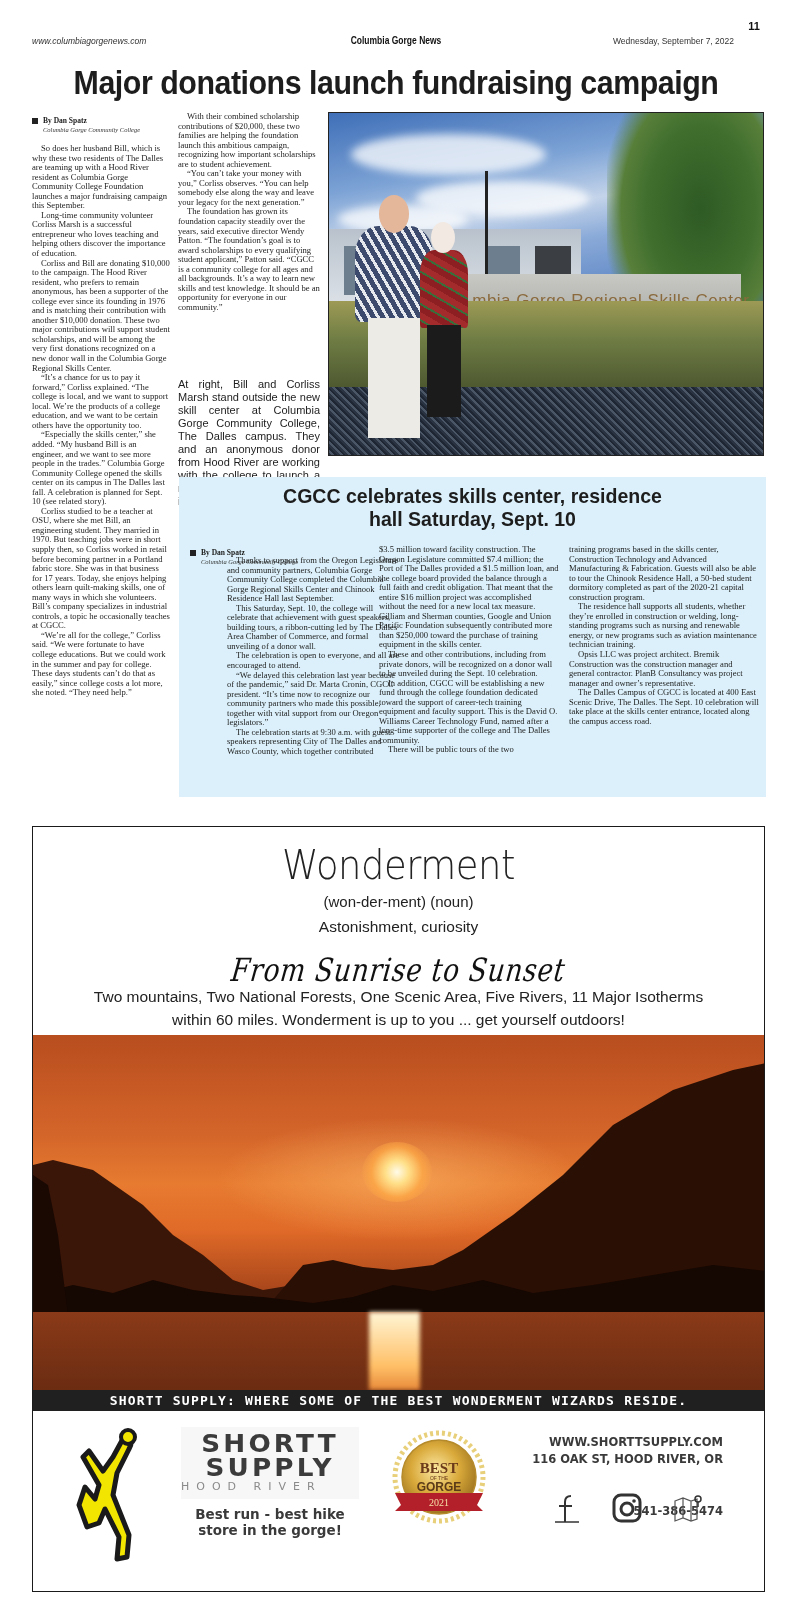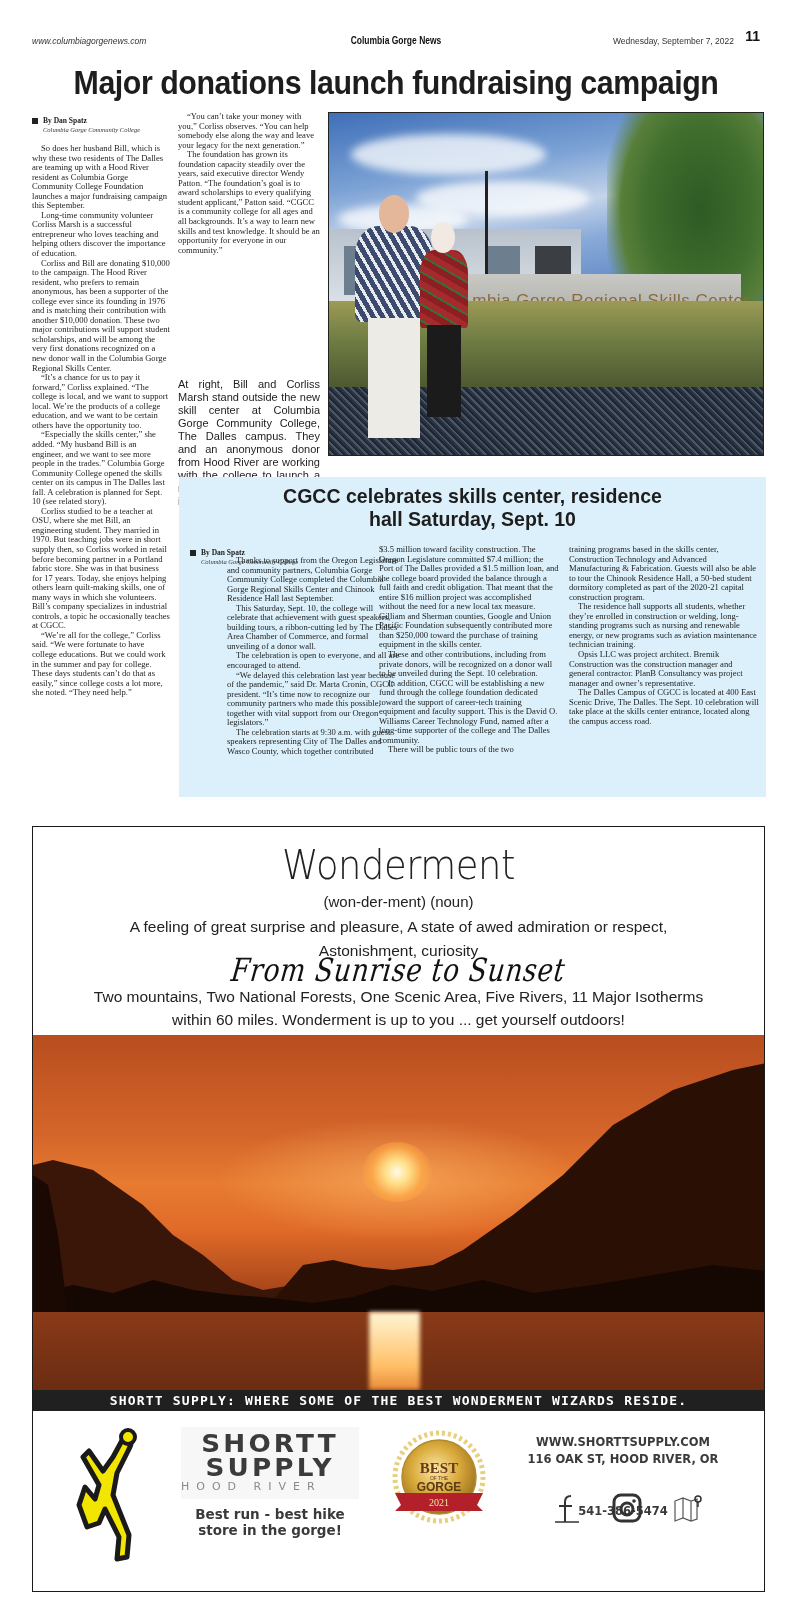--- a/index.html
+++ b/index.html
@@ -6,21 +6,21 @@
   html, body { width: 792px; height: 1620px; background: #ffffff; overflow: hidden; }
   body { position: relative; font-family: "Liberation Serif", serif; color: #1a1a1a; }
 
   .abs { position: absolute; }
 
   
   .folio { top: 36px; font-family: "Liberation Sans", sans-serif; font-size: 8.5px; color: #333; }
   .folio-url { left: 32px; font-style: italic; }
   .folio-name { left: 0; width: 792px; text-align: center; font-weight: bold; font-size: 10px; color: #111; top: 35px; transform: scaleX(0.85); }
   .folio-date { right: 58px; }
-  .folio-page { right: 32px; top: 28px; font-size: 14px; font-weight: bold; color: #111; font-family: "Liberation Sans", sans-serif; }
+  .folio-page { right: 32px; top: 20px; font-size: 11px; font-weight: bold; color: #111; font-family: "Liberation Sans", sans-serif; }
 
   .main-head { top: 64px; left: 0; width: 792px; text-align: center; font-family: "Liberation Sans", sans-serif; font-weight: bold; font-size: 33px; letter-spacing: -0.5px; color: #1d1d1d; transform: scaleX(0.92); transform-origin: center; }
 
   .byline { font-family: "Liberation Serif", serif; font-size: 7.5px; line-height: 9px; }
   .byline .name { font-weight: bold; display: flex; align-items: center; gap: 5px; }
   .byline .sq { width: 6px; height: 6px; background: #222; display: inline-block; }
   .byline .aff { font-style: italic; font-size: 6.5px; padding-left: 11px; color: #333; }
 
   .col { font-family: "Liberation Serif", serif; font-size: 8.6px; line-height: 9.55px; color: #1d1d1d; text-align: left; }
   .col p { text-indent: 9px; }
@@ -76,21 +76,21 @@
 
   .slogan-bar { left: 0; top: 563px; width: 100%; height: 21px; background: #202020; color: #fff; text-align: center; font-family: "DejaVu Sans Mono", monospace; font-weight: bold; font-size: 13px; line-height: 21px; letter-spacing: 1.2px; }
 
   .runner { left: 40px; top: 598px; width: 70px; height: 140px; }
   .logo-box { left: 148px; top: 600px; width: 178px; height: 72px; background: #f7f7f7; }
   .logo-word { left: 148px; width: 178px; text-align: center; font-family: "DejaVu Sans", sans-serif; font-weight: bold; font-size: 25px; letter-spacing: 3px; color: #3b3b3b; line-height: 25px; transform: scaleX(1.05); }
   .logo-sub { left: 148px; top: 653px; width: 178px; text-align: left; font-family: "DejaVu Sans", sans-serif; font-size: 11px; letter-spacing: 7px; color: #8a8a8a; }
   .tagline { left: 148px; top: 679px; width: 178px; text-align: center; font-family: "DejaVu Sans", sans-serif; font-weight: bold; font-size: 13.5px; line-height: 16px; color: #3a3a3a; }
 
   .badge { left: 356px; top: 602px; width: 100px; height: 100px; }
-  .contact { left: 490px; width: 200px; text-align: center; font-family: "DejaVu Sans", sans-serif; font-weight: bold; color: #3a3a3a; }
+  .contact { left: 490px; width: 200px; text-align: right; font-family: "DejaVu Sans", sans-serif; font-weight: bold; color: #3a3a3a; }
   .contact-url { top: 608px; font-size: 11.5px; }
   .contact-addr { top: 625px; font-size: 11.5px; }
   .contact-phone { top: 641px; font-size: 11.5px; margin-top: 36px; }
   .social { top: 663px; left: 520px; width: 150px; height: 36px; display: flex; justify-content: space-between; align-items: center; }
 </style>
 </head>
 <body>
 
 <div class="abs folio folio-url">www.columbiagorgenews.com</div>
 <div class="abs folio folio-name">Columbia Gorge News</div>
@@ -111,20 +111,21 @@
   <p>So does her husband Bill, which is why these two residents of The Dalles are teaming up with a Hood River resident as Columbia Gorge Community College Foundation launches a major fundraising campaign this September.</p>
   <p>Long-time community volunteer Corliss Marsh is a successful entrepreneur who loves teaching and helping others discover the importance of education.</p>
   <p>Corliss and Bill are donating $10,000 to the campaign. The Hood River resident, who prefers to remain anonymous, has been a supporter of the college ever since its founding in 1976 and is matching their contribution with another $10,000 donation. These two major contributions will support student scholarships, and will be among the very first donations recognized on a new donor wall in the Columbia Gorge Regional Skills Center.</p>
   <p>“It’s a chance for us to pay it forward,” Corliss explained. “The college is local, and we want to support local. We’re the products of a college education, and we want to be certain others have the opportunity too.</p>
   <p>“Especially the skills center,” she added. “My husband Bill is an engineer, and we want to see more people in the trades.” Columbia Gorge Community College opened the skills center on its campus in The Dalles last fall. A celebration is planned for Sept. 10 (see related story).</p>
   <p>Corliss studied to be a teacher at OSU, where she met Bill, an engineering student. They married in 1970. But teaching jobs were in short supply then, so Corliss worked in retail before becoming partner in a Portland fabric store. She was in that business for 17 years. Today, she enjoys helping others learn quilt-making skills, one of many ways in which she volunteers. Bill’s company specializes in industrial controls, a topic he occasionally teaches at CGCC.</p>
   <p>“We’re all for the college,” Corliss said. “We were fortunate to have college educations. But we could work in the summer and pay for college. These days students can’t do that as easily,” since college costs a lot more, she noted. “They need help.”</p>
 </div>
 
 <div class="abs col" style="left:178px; top:112px; width:142px;">
+  <p>With their combined scholarship contributions of $20,000, these two families are helping the foundation launch this ambitious campaign, recognizing how important scholarships are to student achievement.</p>
   <p>“You can’t take your money with you,” Corliss observes. “You can help somebody else along the way and leave your legacy for the next generation.”</p>
   <p>The foundation has grown its foundation capacity steadily over the years, said executive director Wendy Patton. “The foundation’s goal is to award scholarships to every qualifying student applicant,” Patton said. “CGCC is a community college for all ages and all backgrounds. It’s a way to learn new skills and test knowledge. It should be an opportunity for everyone in our community.”</p>
 </div>
 
 <div class="abs caption" style="left:178px; top:378px; width:142px;">
   <span>At right, Bill and Corliss Marsh stand outside the new skill center at Columbia Gorge Community College, The Dalles campus. They and an anonymous donor from Hood River are working with the college to launch a major fundraising campaign in September.</span>
   <span class="credit">Photo courtesy Wendy Patton</span>
 </div>
 
 <div class="abs photo1">
@@ -184,21 +185,20 @@
   <p style="text-indent:0">training programs based in the skills center, Construction Technology and Advanced Manufacturing &amp; Fabrication. Guests will also be able to tour the Chinook Residence Hall, a 50-bed student dormitory completed as part of the 2020-21 capital construction program.</p>
   <p>The residence hall supports all students, whether they’re enrolled in construction or welding, long-standing programs such as nursing and renewable energy, or new programs such as aviation maintenance technician training.</p>
   <p>Opsis LLC was project architect. Bremik Construction was the construction manager and general contractor. PlanB Consultancy was project manager and owner’s representative.</p>
   <p>The Dalles Campus of CGCC is located at 400 East Scenic Drive, The Dalles. The Sept. 10 celebration will take place at the skills center entrance, located along the campus access road.</p>
 </div>
 
 <div class="abs ad">
   <div class="abs ad-title">Wonderment</div>
   <div class="abs ad-pron">(won-der-ment) (noun)</div>
   <div class="abs ad-def">
-    <div>A feeling of great surprise and pleasure, A state of awed admiration or respect,</div>
     <div>Astonishment, curiosity</div>
   </div>
   <div class="abs ad-script">From Sunrise to Sunset</div>
   <div class="abs ad-blurb">
     <div>Two mountains, Two National Forests, One Scenic Area, Five Rivers, 11 Major Isotherms</div>
     <div>within 60 miles. Wonderment is up to you ... get yourself outdoors!</div>
   </div>
 
   <div class="abs sunset">
     <div class="glow"></div>

